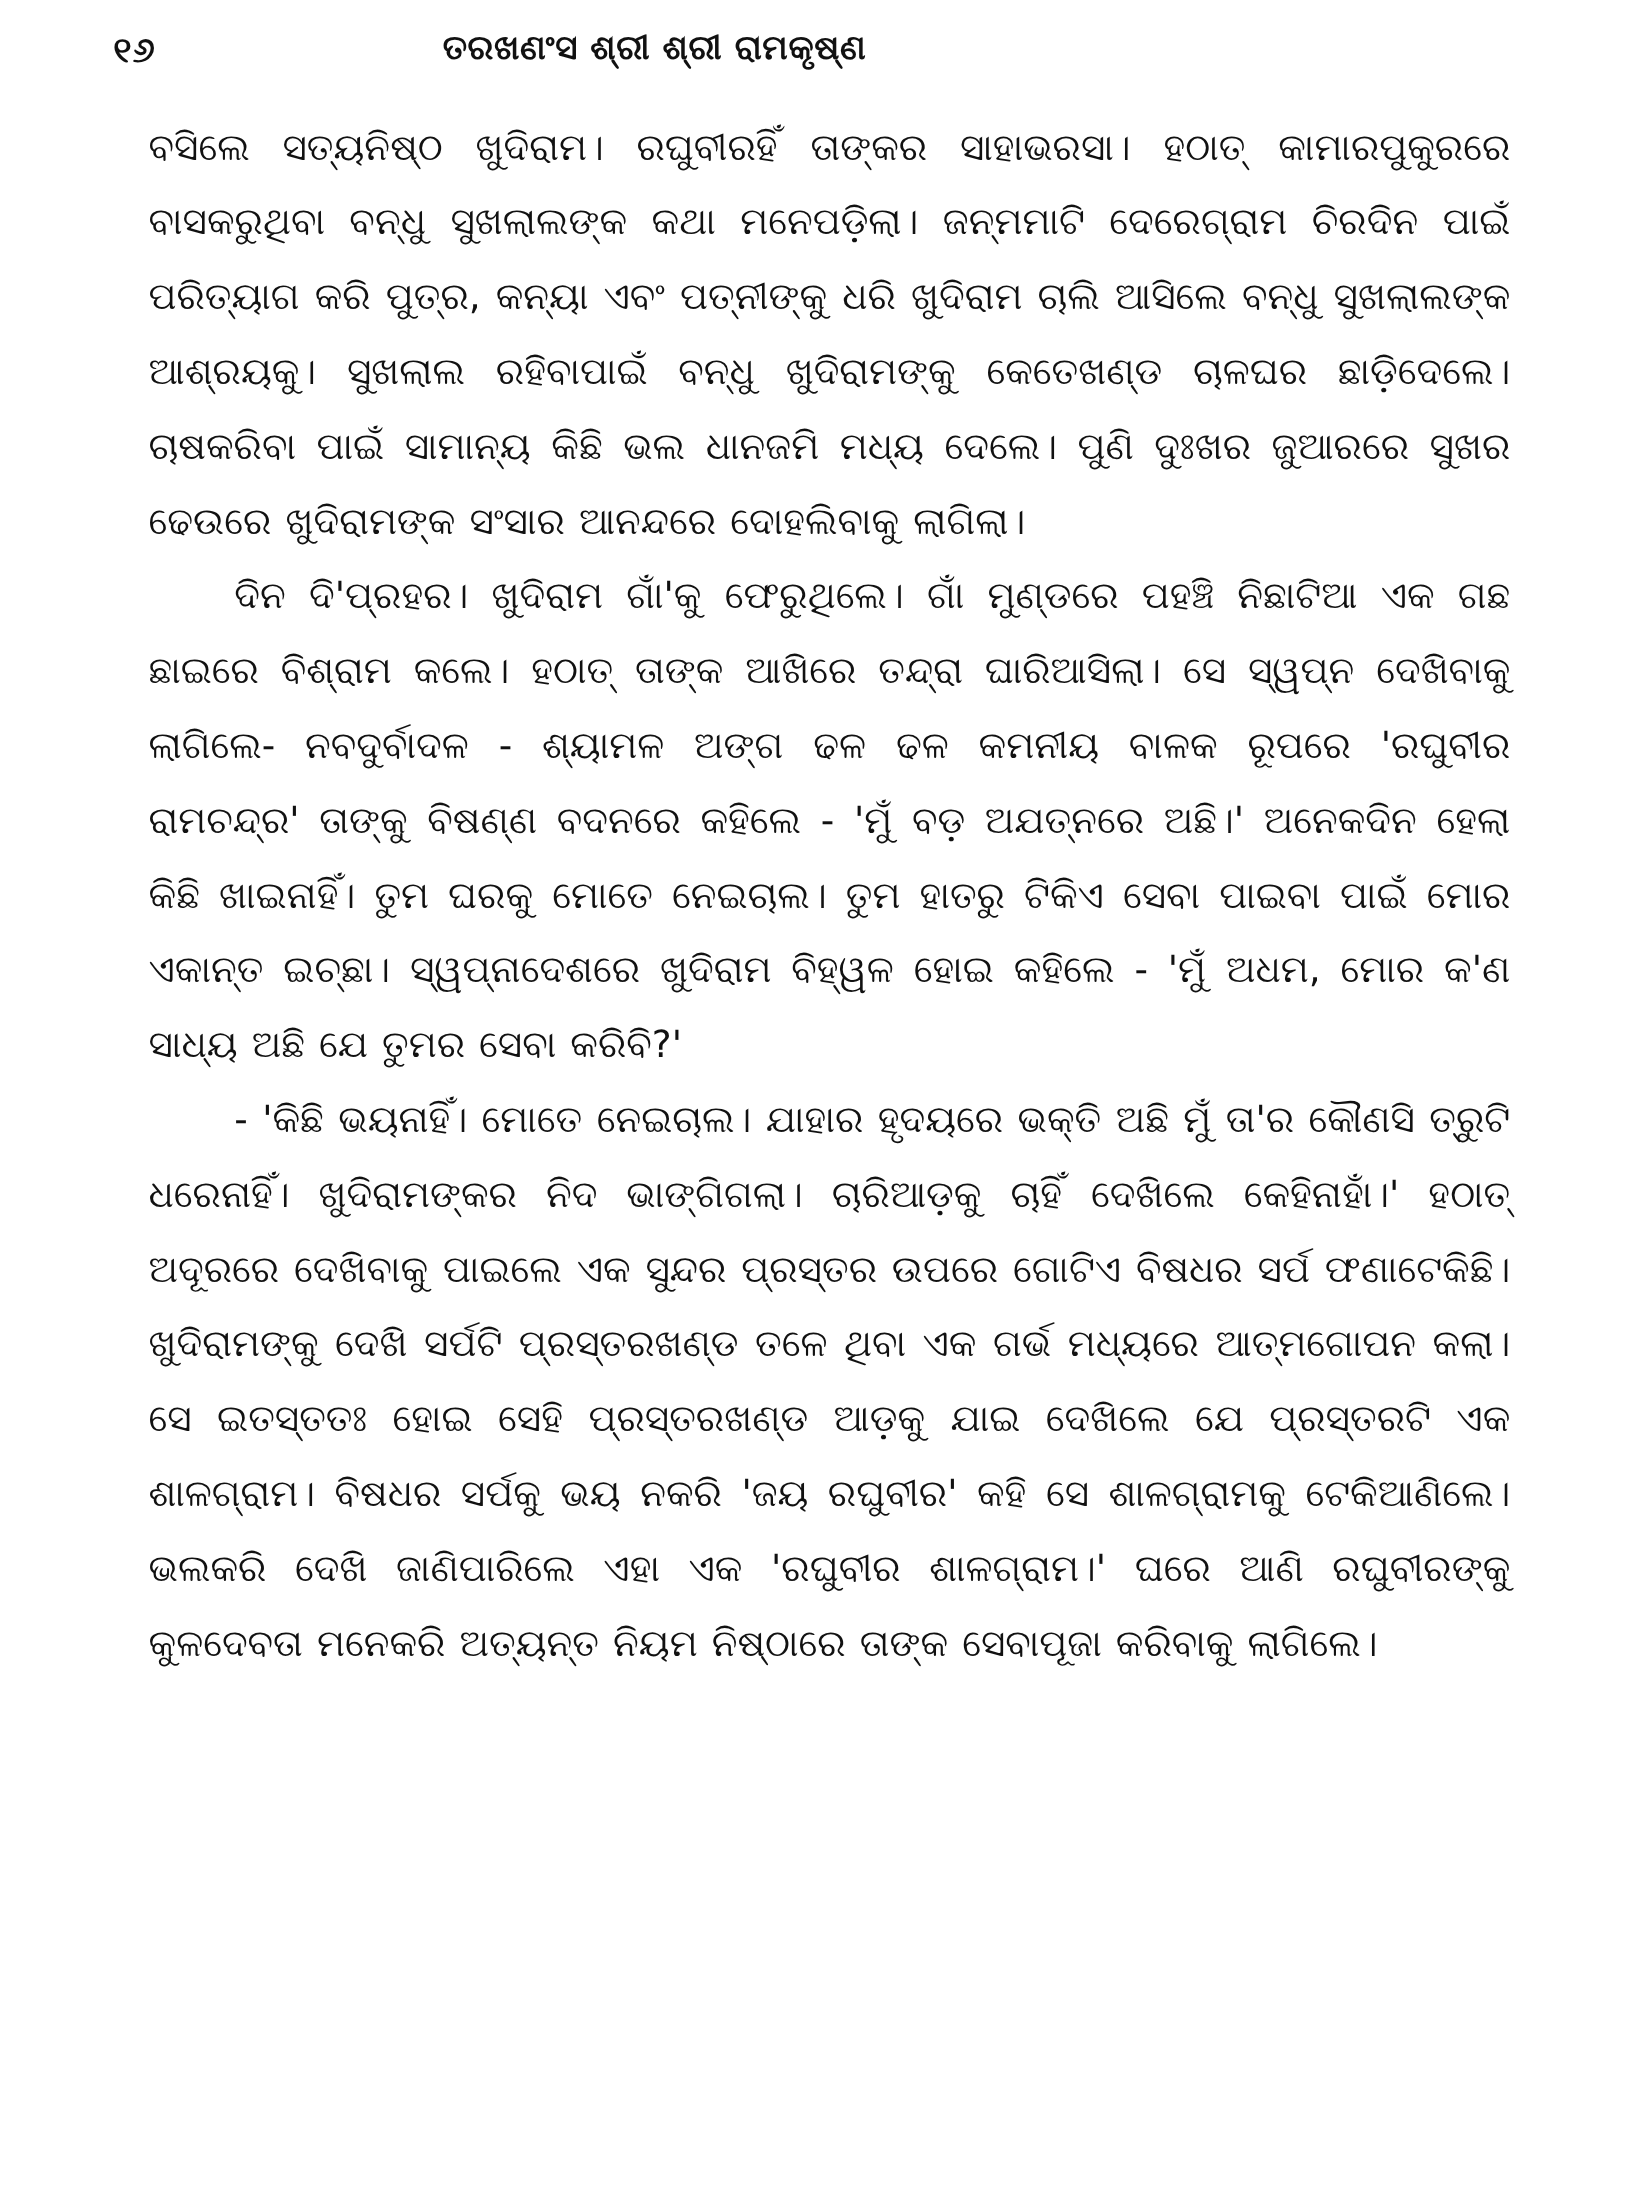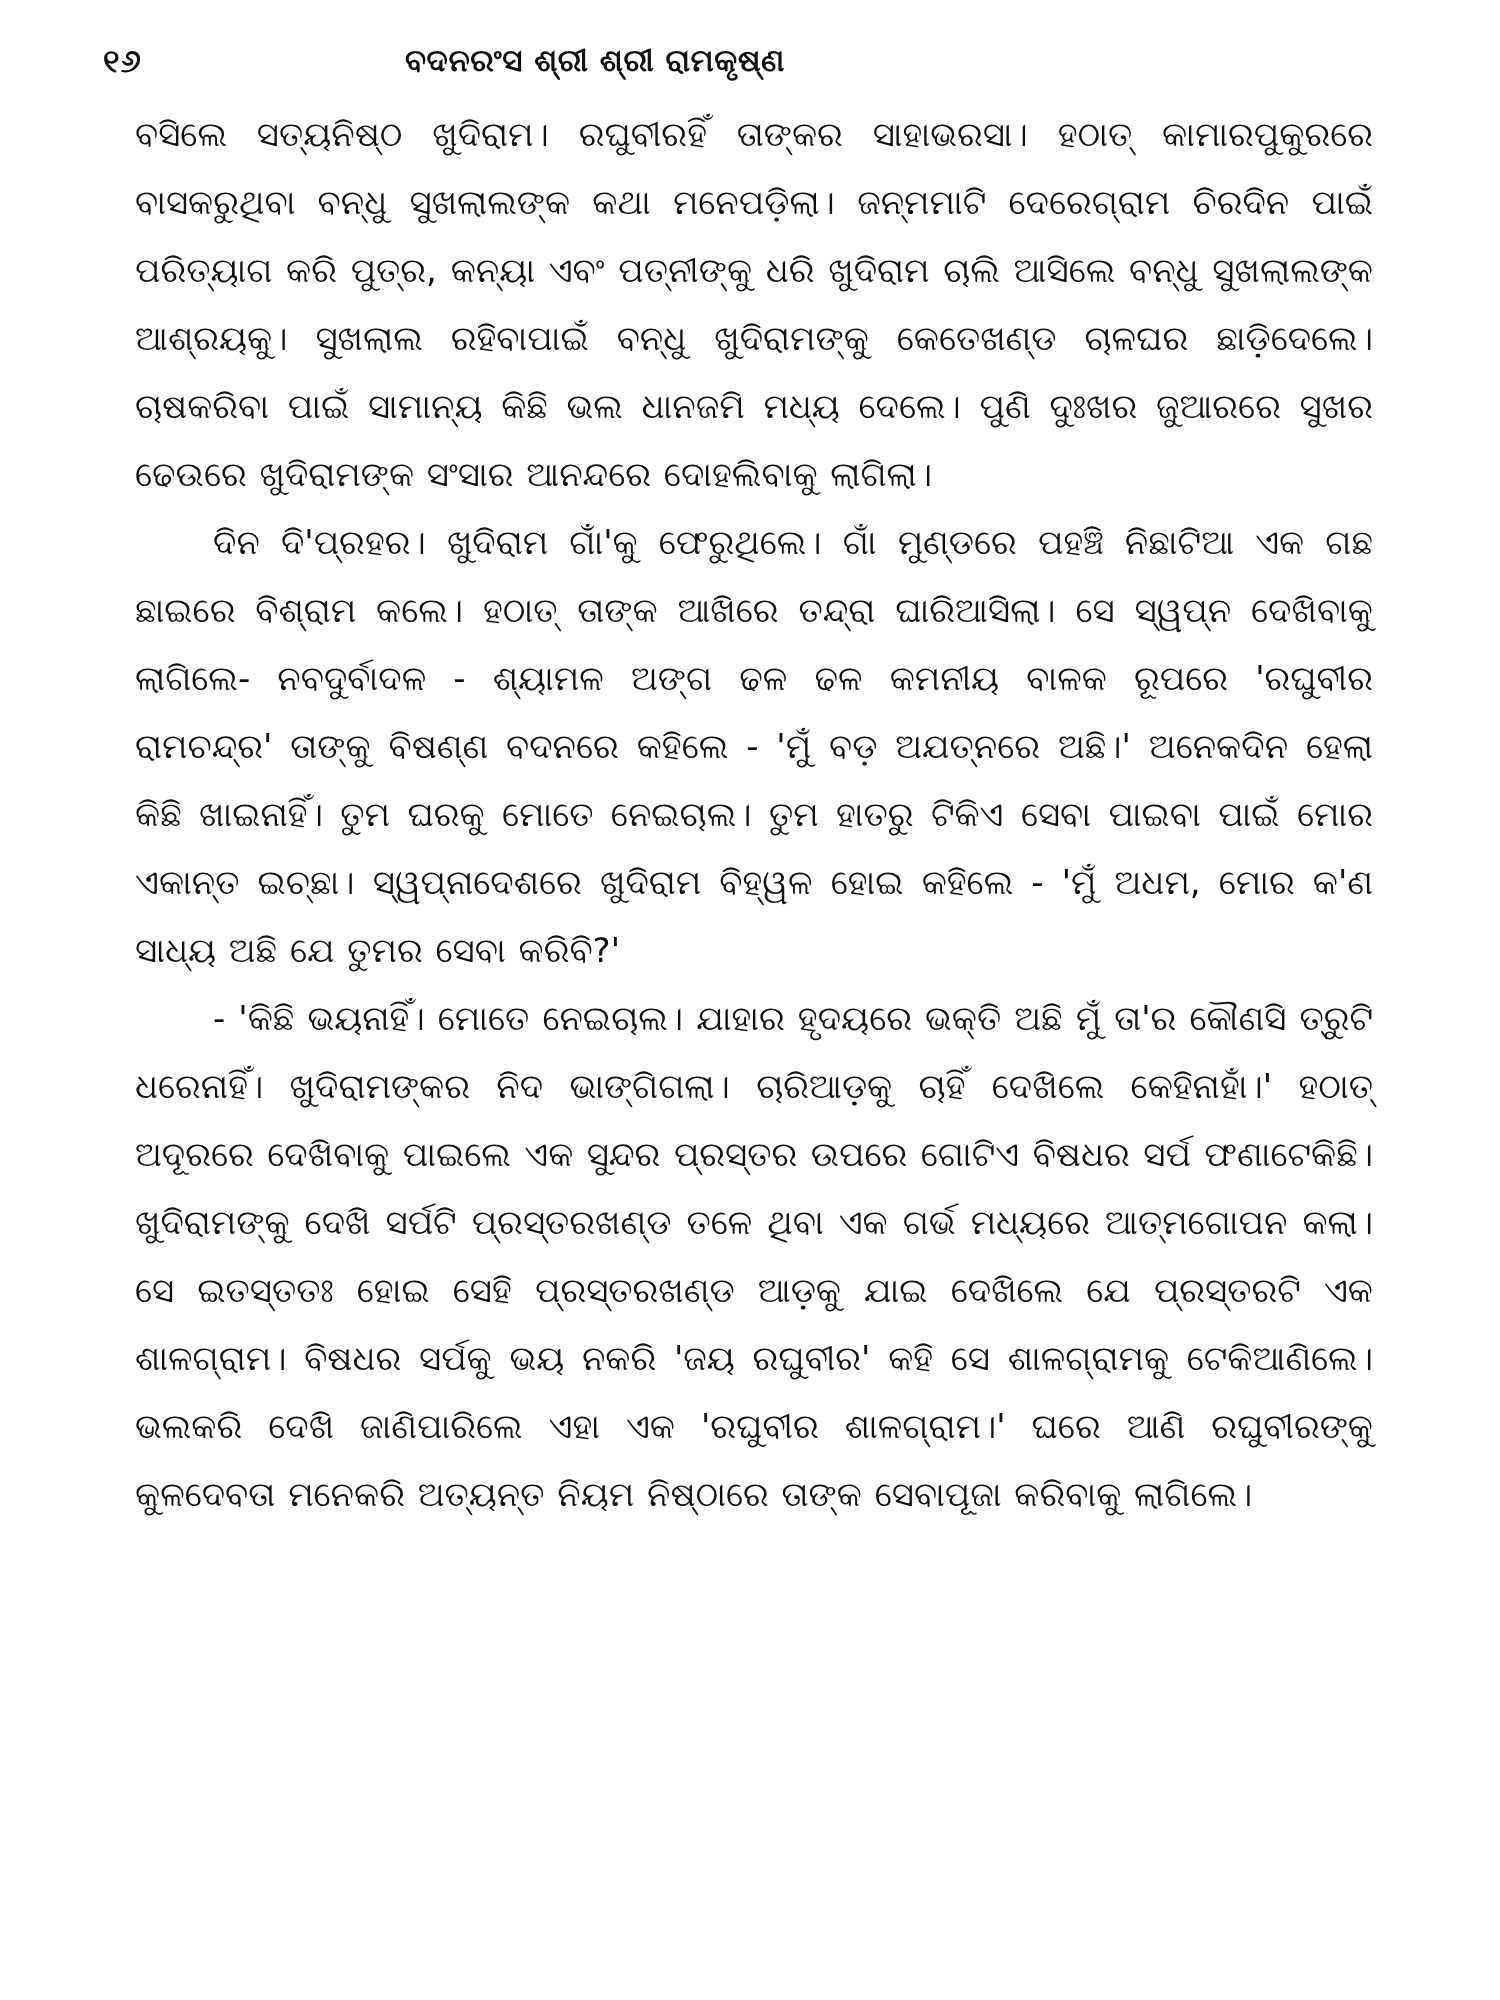--- a/index.html
+++ b/index.html
@@ -19,21 +19,21 @@
     position: absolute;
     top: 0;
     left: 0;
     width: 1500px;
     height: 2000px;
     background: #ffffff;
   }
   .page-header {
     position: relative;
     height: 70px;
-    margin-top: 42px;
+    margin-top: 26px;
   }
   .page-number {
     position: absolute;
     left: 103px;
     top: 0;
     font-size: 32px;
     font-weight: bold;
     letter-spacing: 1px;
   }
   .header-title {
@@ -65,21 +65,21 @@
     text-indent: 78px;
   }
 </style>
 </head>
 <body>
 
 <div class="page">
 
   <div class="page-header">
     <span class="page-number">୧୬</span>
-    <span class="header-title">ବଦନରଂସ ଶ୍ରୀ ଶ୍ରୀ ରାମକୃଷ୍ଣ</span>
+    <span class="header-title">ତରଖଣଂସ ଶ୍ରୀ ଶ୍ରୀ ରାମକୃଷ୍ଣ</span>
   </div>
 
   <div class="body-text">
     <p>ବସିଲେ ସତ୍ୟନିଷ୍ଠ ଖୁଦିରାମ। ରଘୁବୀରହିଁ ତାଙ୍କର ସାହାଭରସା। ହଠାତ୍ କାମାରପୁକୁରରେ ବାସକରୁଥିବା ବନ୍ଧୁ ସୁଖଲାଲଙ୍କ କଥା ମନେପଡ଼ିଲା। ଜନ୍ମମାଟି ଦେରେଗ୍ରାମ ଚିରଦିନ ପାଇଁ ପରିତ୍ୟାଗ କରି ପୁତ୍ର, କନ୍ୟା ଏବଂ ପତ୍ନୀଙ୍କୁ ଧରି ଖୁଦିରାମ ଚାଲି ଆସିଲେ ବନ୍ଧୁ ସୁଖଲାଲଙ୍କ ଆଶ୍ରୟକୁ। ସୁଖଲାଲ ରହିବାପାଇଁ ବନ୍ଧୁ ଖୁଦିରାମଙ୍କୁ କେତେଖଣ୍ଡ ଚାଳଘର ଛାଡ଼ିଦେଲେ। ଚାଷକରିବା ପାଇଁ ସାମାନ୍ୟ କିଛି ଭଲ ଧାନଜମି ମଧ୍ୟ ଦେଲେ। ପୁଣି ଦୁଃଖର ଜୁଆରରେ ସୁଖର ଢେଉରେ ଖୁଦିରାମଙ୍କ ସଂସାର ଆନନ୍ଦରେ ଦୋହଲିବାକୁ ଲାଗିଲା।</p>
     <p class="indented">ଦିନ ଦି'ପ୍ରହର। ଖୁଦିରାମ ଗାଁ'କୁ ଫେରୁଥିଲେ। ଗାଁ ମୁଣ୍ଡରେ ପହଞ୍ଚି ନିଛାଟିଆ ଏକ ଗଛ ଛାଇରେ ବିଶ୍ରାମ କଲେ। ହଠାତ୍ ତାଙ୍କ ଆଖିରେ ତନ୍ଦ୍ରା ଘାରିଆସିଲା। ସେ ସ୍ୱପ୍ନ ଦେଖିବାକୁ ଲାଗିଲେ- ନବଦୁର୍ବାଦଳ - ଶ୍ୟାମଳ ଅଙ୍ଗ ଢଳ ଢଳ କମନୀୟ ବାଳକ ରୂପରେ 'ରଘୁବୀର ରାମଚନ୍ଦ୍ର' ତାଙ୍କୁ ବିଷଣ୍ଣ ବଦନରେ କହିଲେ - 'ମୁଁ ବଡ଼ ଅଯତ୍ନରେ ଅଛି।' ଅନେକଦିନ ହେଲା କିଛି ଖାଇନାହିଁ। ତୁମ ଘରକୁ ମୋତେ ନେଇଚାଲ। ତୁମ ହାତରୁ ଟିକିଏ ସେବା ପାଇବା ପାଇଁ ମୋର ଏକାନ୍ତ ଇଚ୍ଛା। ସ୍ୱପ୍ନାଦେଶରେ ଖୁଦିରାମ ବିହ୍ୱଳ ହୋଇ କହିଲେ - 'ମୁଁ ଅଧମ, ମୋର କ'ଣ ସାଧ୍ୟ ଅଛି ଯେ ତୁମର ସେବା କରିବି?'</p>
     <p class="indented">- 'କିଛି ଭୟନାହିଁ। ମୋତେ ନେଇଚାଲ। ଯାହାର ହୃଦୟରେ ଭକ୍ତି ଅଛି ମୁଁ ତା'ର କୌଣସି ତ୍ରୁଟି ଧରେନାହିଁ। ଖୁଦିରାମଙ୍କର ନିଦ ଭାଙ୍ଗିଗଲା। ଚାରିଆଡ଼କୁ ଚାହିଁ ଦେଖିଲେ କେହିନାହାଁ।' ହଠାତ୍ ଅଦୂରରେ ଦେଖିବାକୁ ପାଇଲେ ଏକ ସୁନ୍ଦର ପ୍ରସ୍ତର ଉପରେ ଗୋଟିଏ ବିଷଧର ସର୍ପ ଫଣାଟେକିଛି। ଖୁଦିରାମଙ୍କୁ ଦେଖି ସର୍ପଟି ପ୍ରସ୍ତରଖଣ୍ଡ ତଳେ ଥିବା ଏକ ଗର୍ଭ ମଧ୍ୟରେ ଆତ୍ମଗୋପନ କଲା। ସେ ଇତସ୍ତତଃ ହୋଇ ସେହି ପ୍ରସ୍ତରଖଣ୍ଡ ଆଡ଼କୁ ଯାଇ ଦେଖିଲେ ଯେ ପ୍ରସ୍ତରଟି ଏକ ଶାଳଗ୍ରାମ। ବିଷଧର ସର୍ପକୁ ଭୟ ନକରି 'ଜୟ ରଘୁବୀର' କହି ସେ ଶାଳଗ୍ରାମକୁ ଟେକିଆଣିଲେ। ଭଲକରି ଦେଖି ଜାଣିପାରିଲେ ଏହା ଏକ 'ରଘୁବୀର ଶାଳଗ୍ରାମ।' ଘରେ ଆଣି ରଘୁବୀରଙ୍କୁ କୁଳଦେବତା ମନେକରି ଅତ୍ୟନ୍ତ ନିୟମ ନିଷ୍ଠାରେ ତାଙ୍କ ସେବାପୂଜା କରିବାକୁ ଲାଗିଲେ।</p>
   </div>
 
 </div>
 

